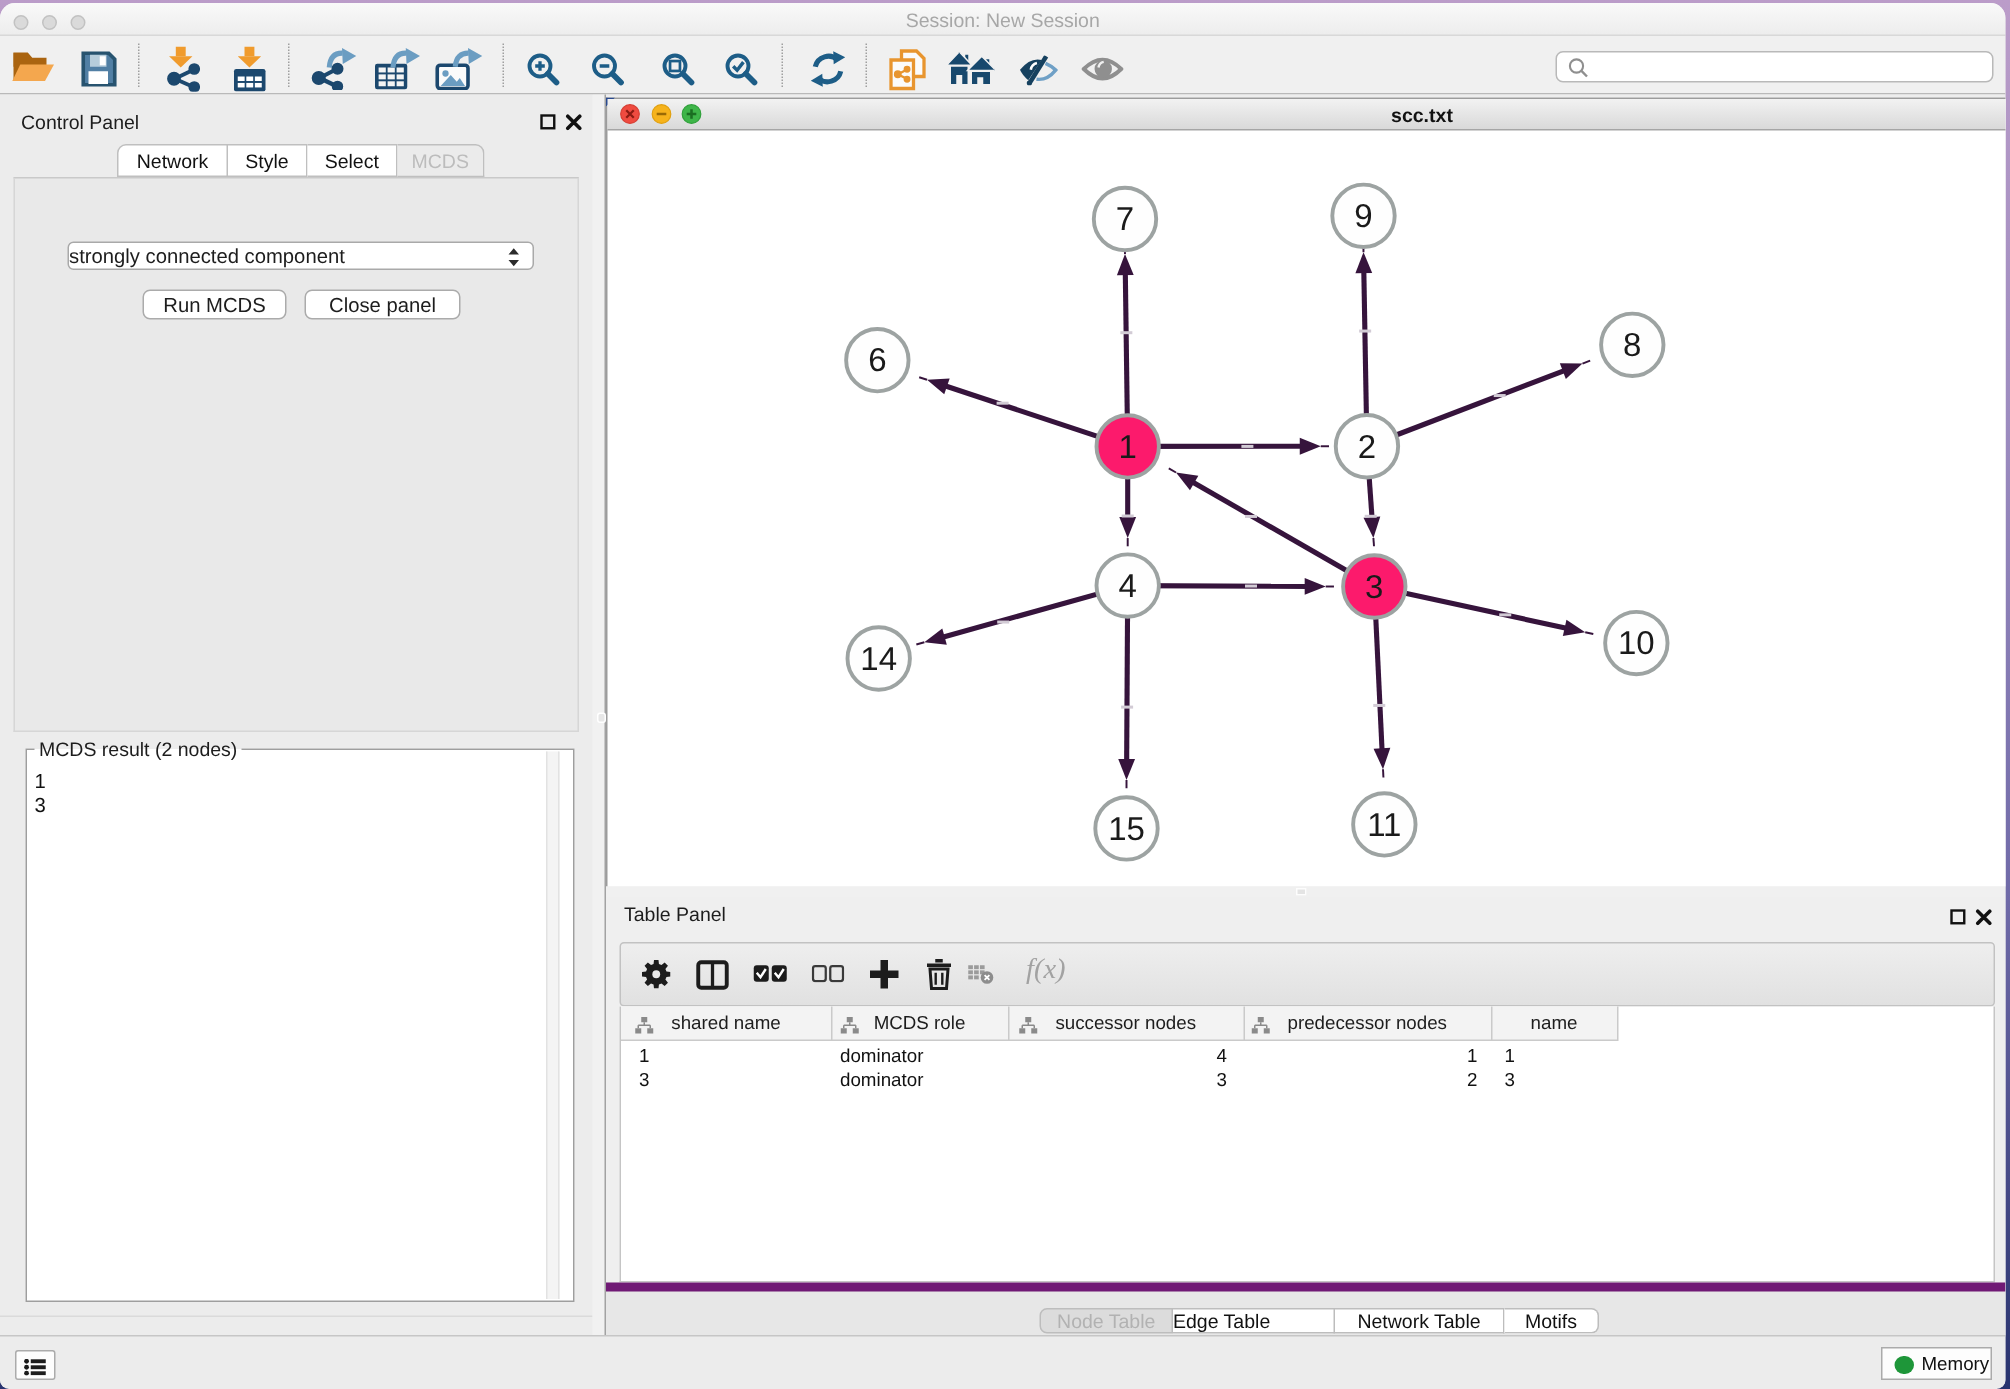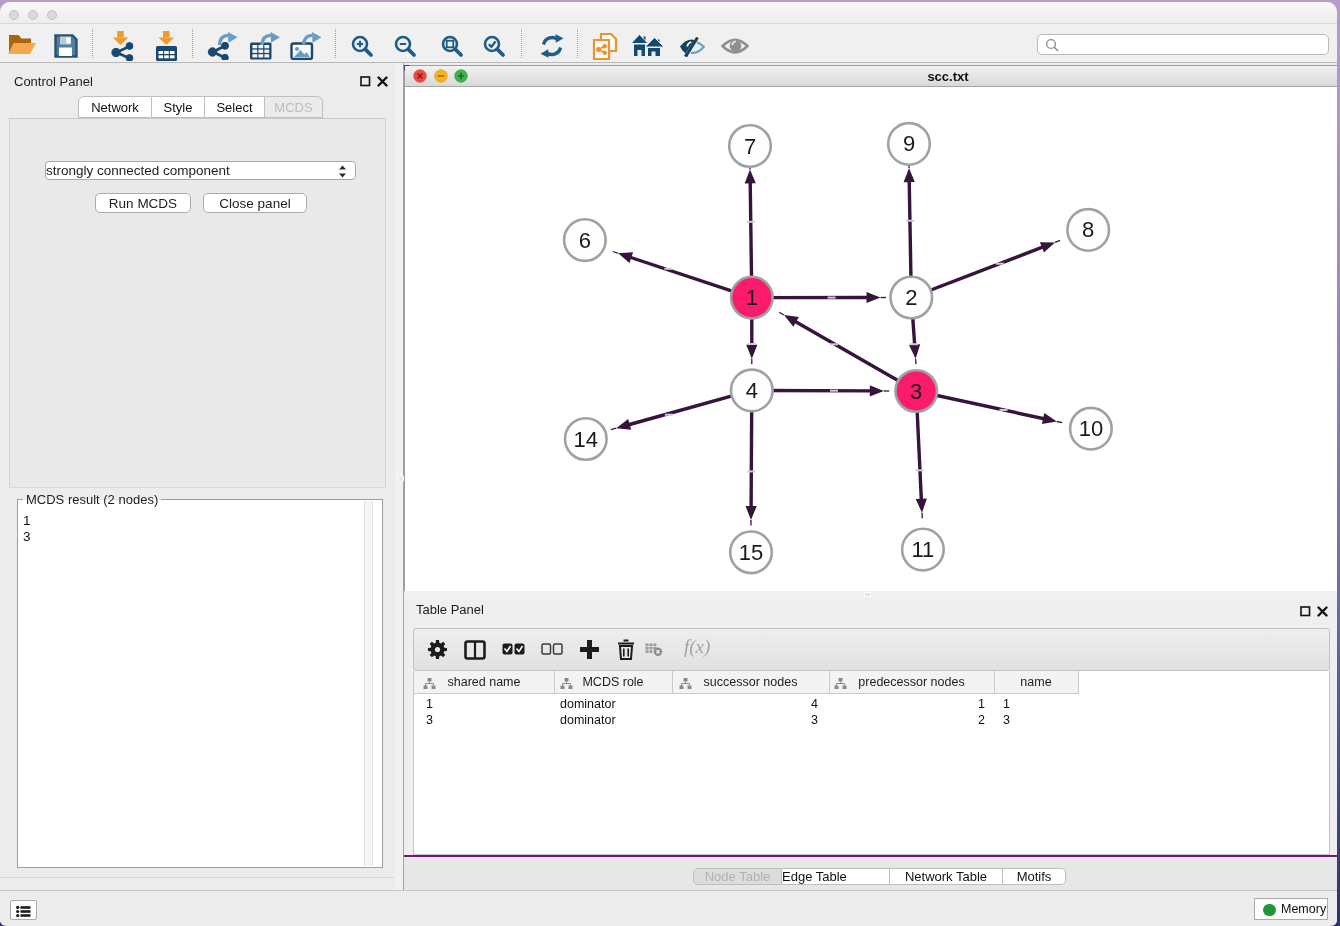--- a/index.html
+++ b/index.html
@@ -47,20 +47,21 @@
   #statusbar { position:absolute; left:0; top:888px; width:1337px; height:34px;
                background:#ececec; border-top:1px solid #c6c6c6; }
 </style>
 </head>
 <body>
 <div id="win">
   <div id="titlebar">
     <div class="tl" style="left:9px;"></div>
     <div class="tl" style="left:28px;"></div>
     <div class="tl" style="left:47px;"></div>
+    <div id="ttext">Session: New Session</div>
   </div>
   <div id="toolbar">
     <svg class="tico" style="left:7px;top:9px;" width="31" height="26" viewBox="0 0 31 26">
       <path fill="#aa6410" d="M2 2 h9.5 l3 3.5 h9.5 v6 H2 Z"></path>
       <path fill="#aa6410" d="M2 2 V 21 L7 10 Z"></path>
       <path fill="#f4a74e" d="M6.5 10 h22.5 l-6 11 H1.2 Z"></path>
     </svg>
     <svg class="tico" style="left:53px;top:9px;" width="26" height="26" viewBox="0 0 26 26">
       <path d="M2.5 2.5 h17 l4 4 v17 h-21 Z" fill="#517fa4" stroke="#27536f" stroke-width="2.4"></path>
       <rect x="7" y="3.5" width="11" height="8" fill="#b7cddb"></rect>
@@ -438,21 +439,21 @@
         <div class="abs" style="left:146px;top:26px;width:110px;height:16px;font-size:12.5px;color:#111;">dominator</div>
         <div class="abs" style="left:259px;top:26px;width:145px;height:16px;font-size:12.5px;color:#111;text-align:right;">4</div>
         <div class="abs" style="left:416px;top:26px;width:155px;height:16px;font-size:12.5px;color:#111;text-align:right;">1</div>
         <div class="abs" style="left:589px;top:26px;width:70px;height:16px;font-size:12.5px;color:#111;">1</div>
         <div class="abs" style="left:12px;top:42px;width:120px;height:16px;font-size:12.5px;color:#111;">3</div>
         <div class="abs" style="left:146px;top:42px;width:110px;height:16px;font-size:12.5px;color:#111;">dominator</div>
         <div class="abs" style="left:259px;top:42px;width:145px;height:16px;font-size:12.5px;color:#111;text-align:right;">3</div>
         <div class="abs" style="left:416px;top:42px;width:155px;height:16px;font-size:12.5px;color:#111;text-align:right;">2</div>
         <div class="abs" style="left:589px;top:42px;width:70px;height:16px;font-size:12.5px;color:#111;">3</div>
       </div>
-      <div class="abs" style="left:0;top:257px;width:933px;height:35px;background:#e7e7e7;border-top:2px solid #701a75;">
+      <div class="abs" style="left:0;top:257px;width:933px;height:35px;background:#e7e7e7;border-top:6px solid #701a75;">
         <div class="abs" style="left:289px;top:11px;height:17px;display:flex;font-size:13px;">
           <div style="width:89px;background:#dcdcdc;color:#b2b2b2;border:1px solid #bdbdbd;border-radius:5px 0 0 5px;text-align:center;line-height:16px;">Node Table</div>
           <div style="width:108px;background:#fff;color:#111;border:1px solid #bdbdbd;border-left:none;line-height:16px;">Edge Table</div>
           <div style="width:113px;background:#fff;color:#111;border:1px solid #bdbdbd;border-left:none;text-align:center;line-height:16px;">Network Table</div>
           <div style="width:63px;background:#fff;color:#111;border:1px solid #bdbdbd;border-left:none;border-radius:0 5px 5px 0;text-align:center;line-height:16px;">Motifs</div>
         </div>
       </div>
     </div>
   </div>
   <div id="statusbar">

